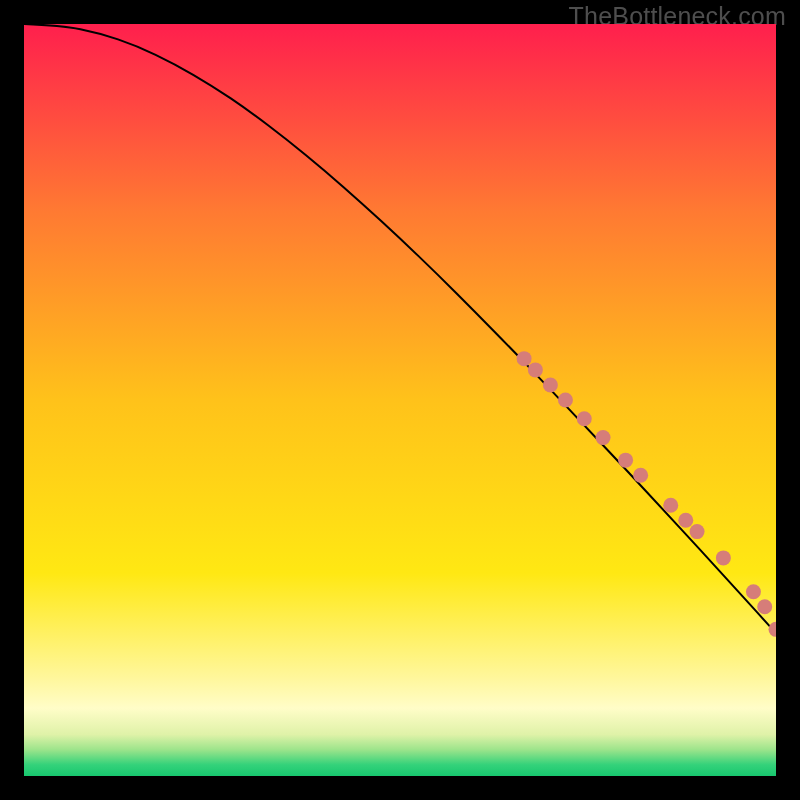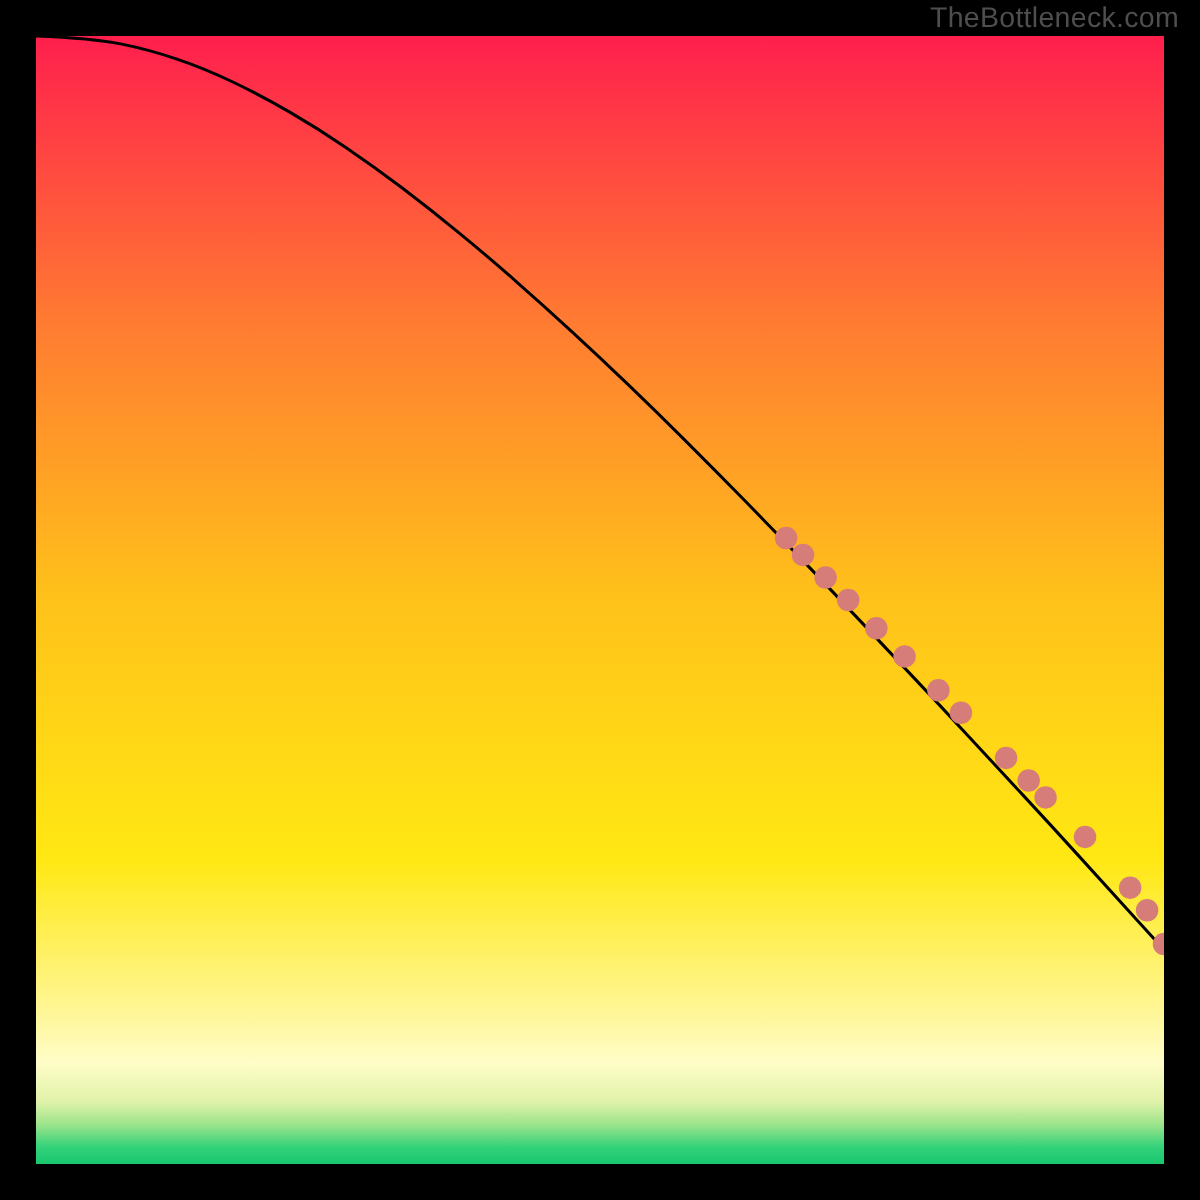--- a/index.html
+++ b/index.html
@@ -23,21 +23,21 @@
     position: absolute;
     left: 24px;
     top: 24px;
     width: 752px;
     height: 752px;
   }
   .attribution {
     position: absolute;
     right: 14px;
     top: 2px;
-    font-size: 19px;
+    font-size: 25px;
     font-weight: 500;
     color: #4e4e4e;
     font-family: Arial, Helvetica, sans-serif;
     letter-spacing: 0.2px;
   }
 </style>
 </head>
 <body>
 
 <div class="frame">

